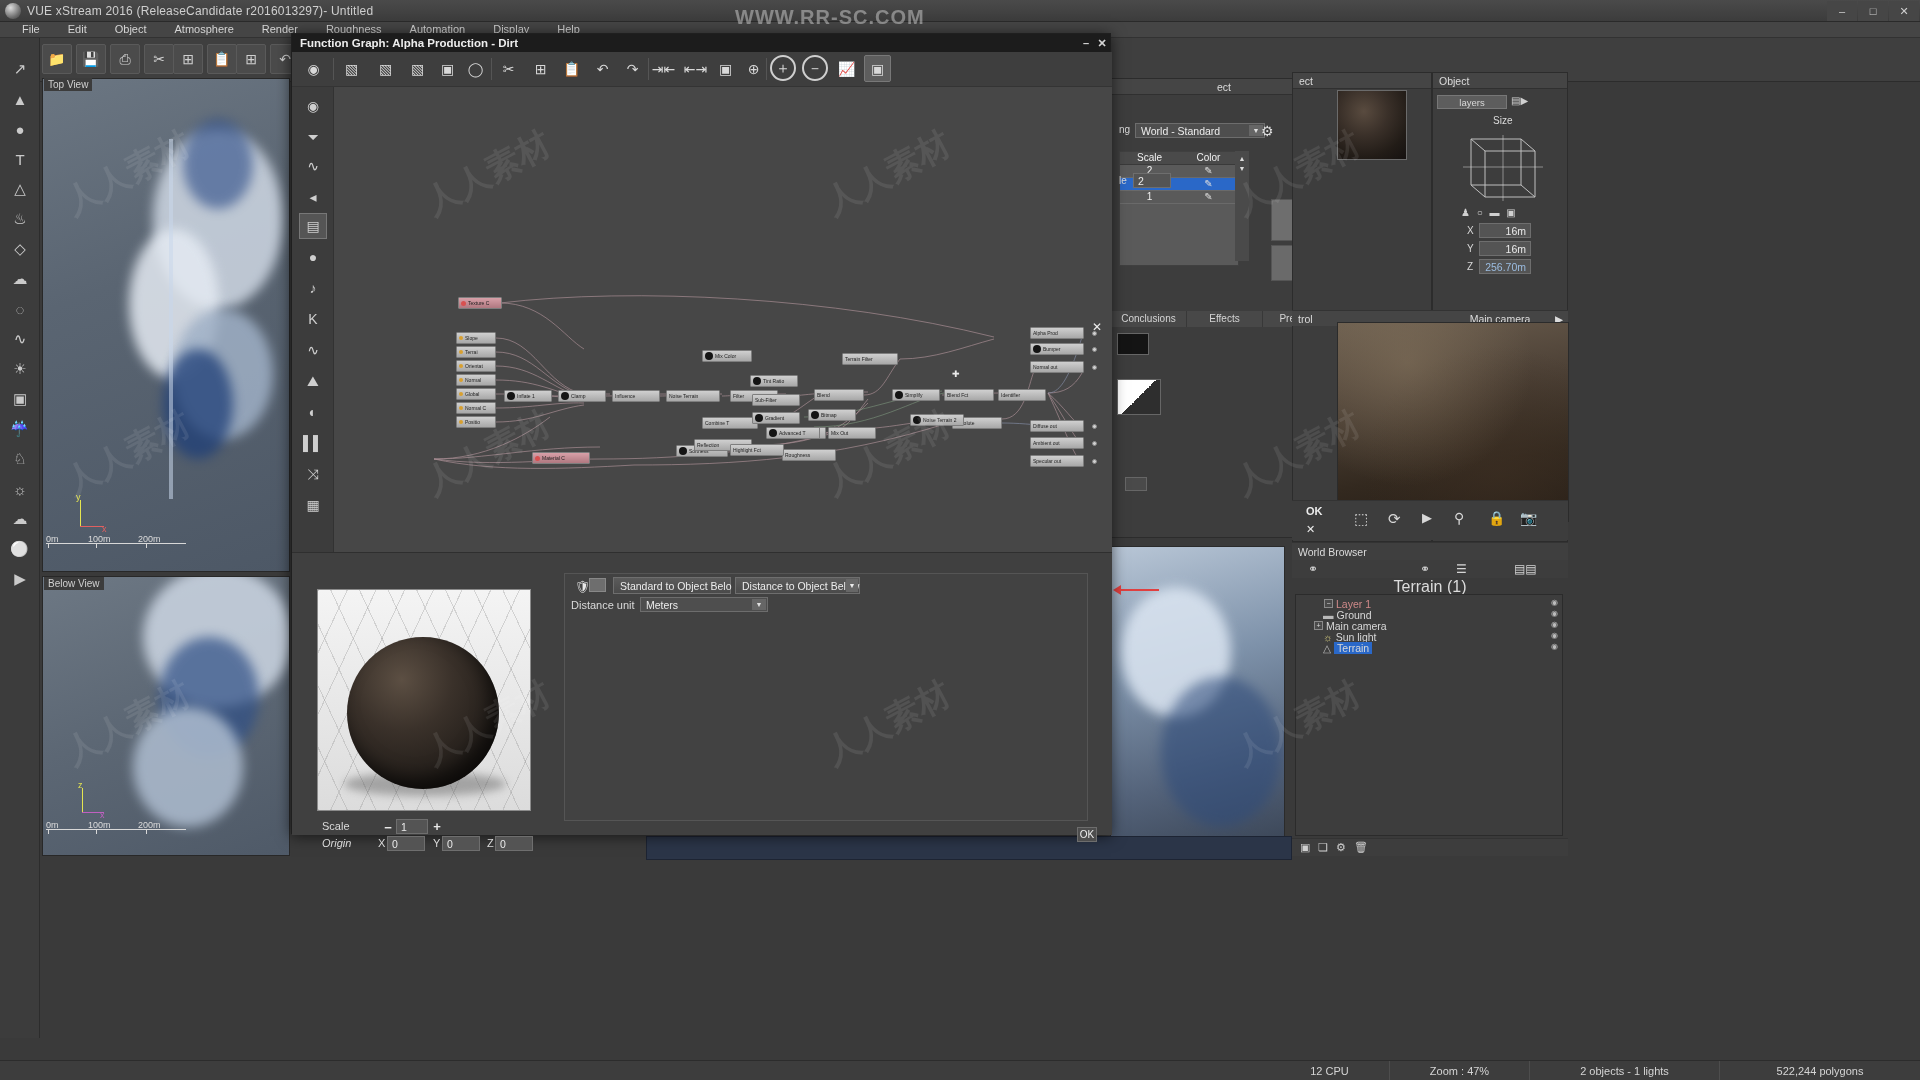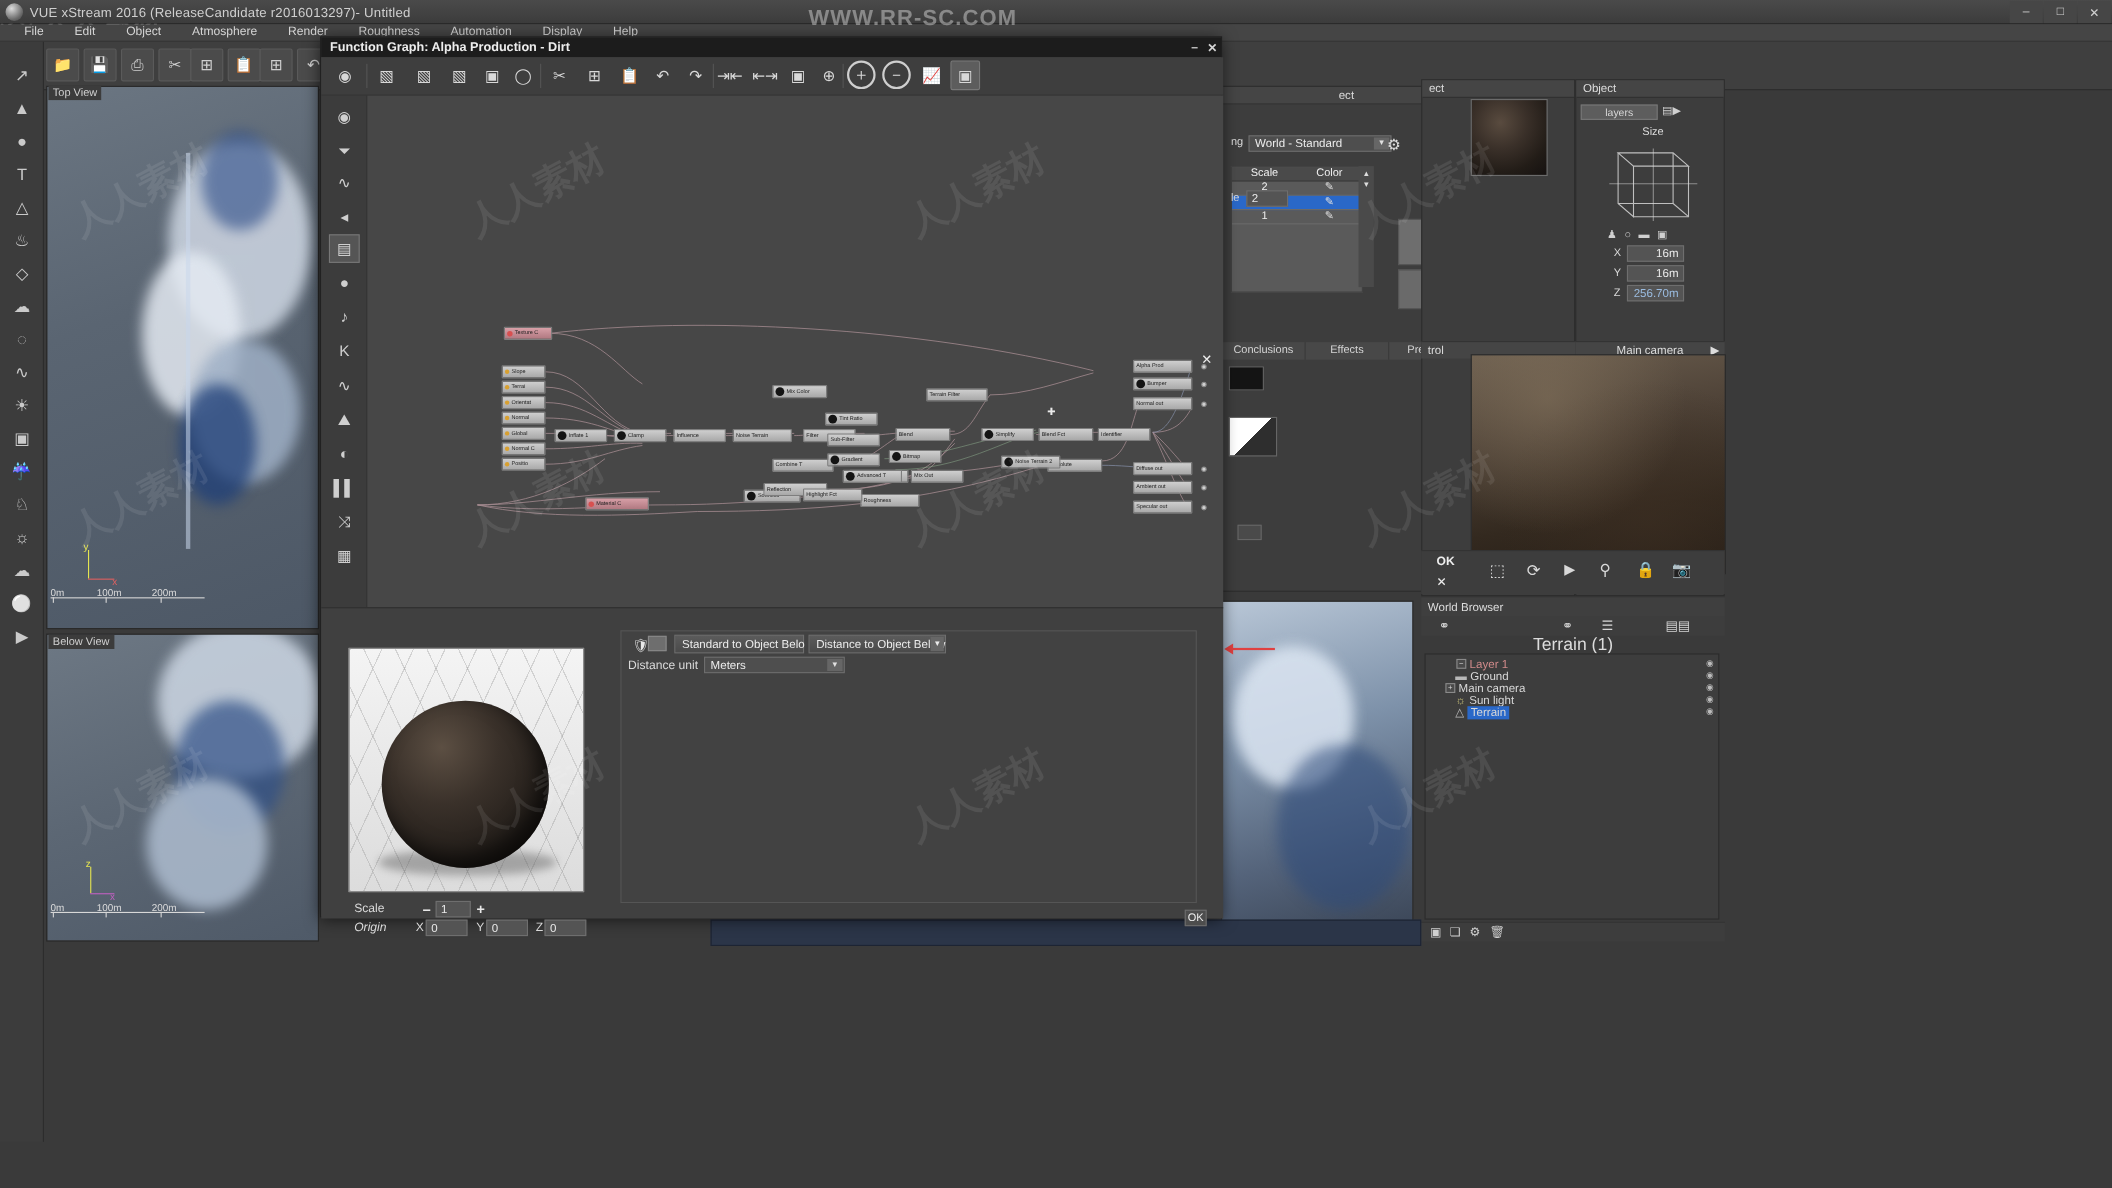--- a/index.html
+++ b/index.html
@@ -896,20 +896,27 @@
 
   <div class="small-view">
     <div class="cloudblob" style="left:10px; top:40px; width:110px; height:130px; background:#dce6f2;"></div>
     <div class="cloudblob" style="left:50px; top:130px; width:120px; height:150px; background:#2d4a7a; opacity:.55;"></div>
     <div style="position:absolute; left:6px; top:42px; width:42px; height:2px; background:#e04040;"></div>
     <div style="position:absolute; left:2px; top:38px; width:0; height:0; border-top:5px solid transparent; border-bottom:5px solid transparent; border-right:8px solid #e04040;"></div>
   </div>
 
   <div class="render-view"></div>
 
+  <div class="statusbar">
+    <div class="sb-cell" style="flex:1; border-right:none;"></div>
+    <div class="sb-cell" style="width:120px;">12 CPU</div>
+    <div class="sb-cell" style="width:140px;">Zoom : 47%</div>
+    <div class="sb-cell" style="width:190px;">2 objects - 1 lights</div>
+    <div class="sb-cell" style="width:200px; border-right:none;">522,244 polygons</div>
+  </div>
 
   <div class="wm wm-top">WWW.RR-SC.COM</div>
   <div class="wm" style="left:60px; top:150px; font-size:34px;">人人素材</div>
   <div class="wm" style="left:60px; top:430px; font-size:34px;">人人素材</div>
   <div class="wm" style="left:60px; top:700px; font-size:34px;">人人素材</div>
   <div class="wm" style="left:420px; top:150px; font-size:34px;">人人素材</div>
   <div class="wm" style="left:420px; top:430px; font-size:34px;">人人素材</div>
   <div class="wm" style="left:420px; top:700px; font-size:34px;">人人素材</div>
   <div class="wm" style="left:820px; top:150px; font-size:34px;">人人素材</div>
   <div class="wm" style="left:820px; top:430px; font-size:34px;">人人素材</div>

